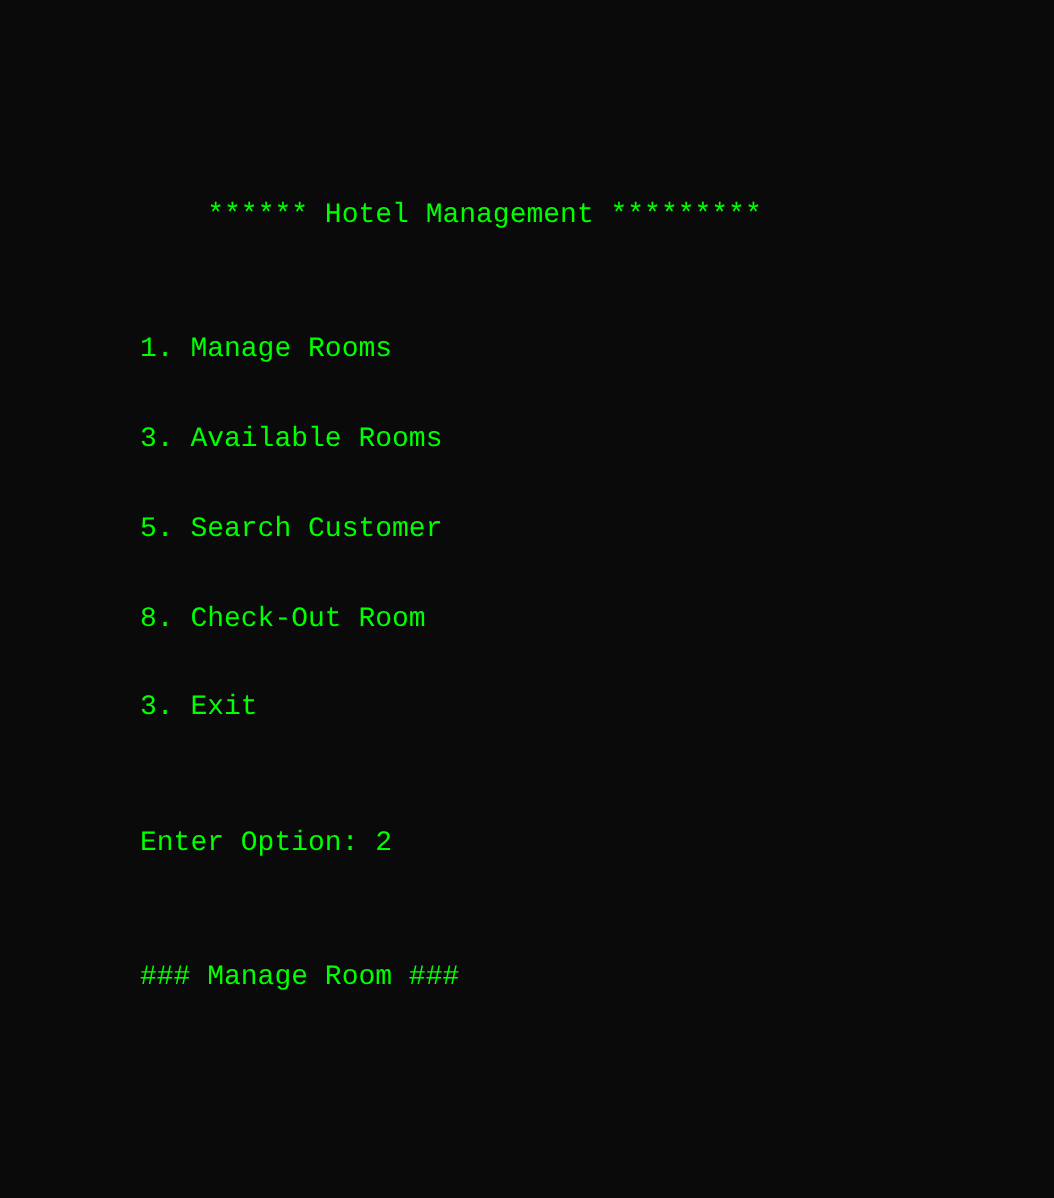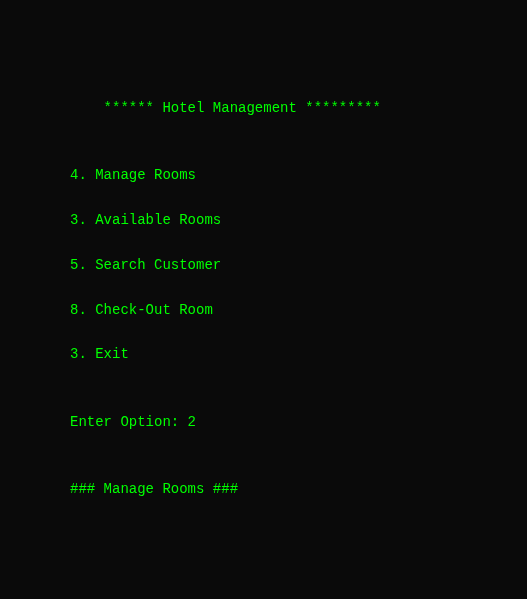--- a/index.html
+++ b/index.html
@@ -32,35 +32,35 @@
     }
   </style>
 </head>
 <body>
 
 <div class="terminal">
   <div class="terminal-content">
     <span>****** Hotel Management *********
 </span>
 <span> </span>
-<span>4. Manage Rooms
+<span>1. Manage Rooms
 </span>
 <span>3. Available Rooms
 </span>
 <span>5. Search Customer
 </span>
 <span>8. Check-Out Room
 </span>
 <span>3. Exit
 </span>
 <span> </span>
 <span>Enter Option: 2
 </span>
 <span> </span>
-<span>### Manage Rooms ###
+<span>### Manage Room ###
 </span>
 
 
 
 
 
 
 
 
 

